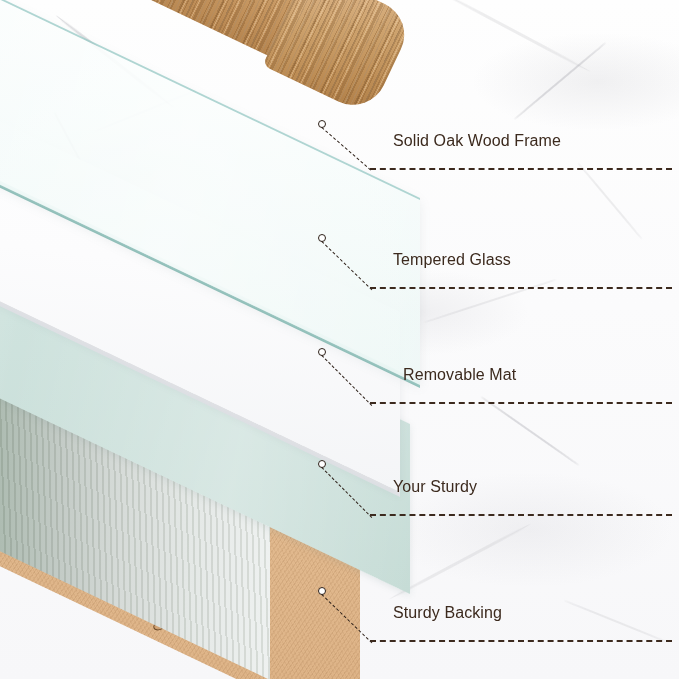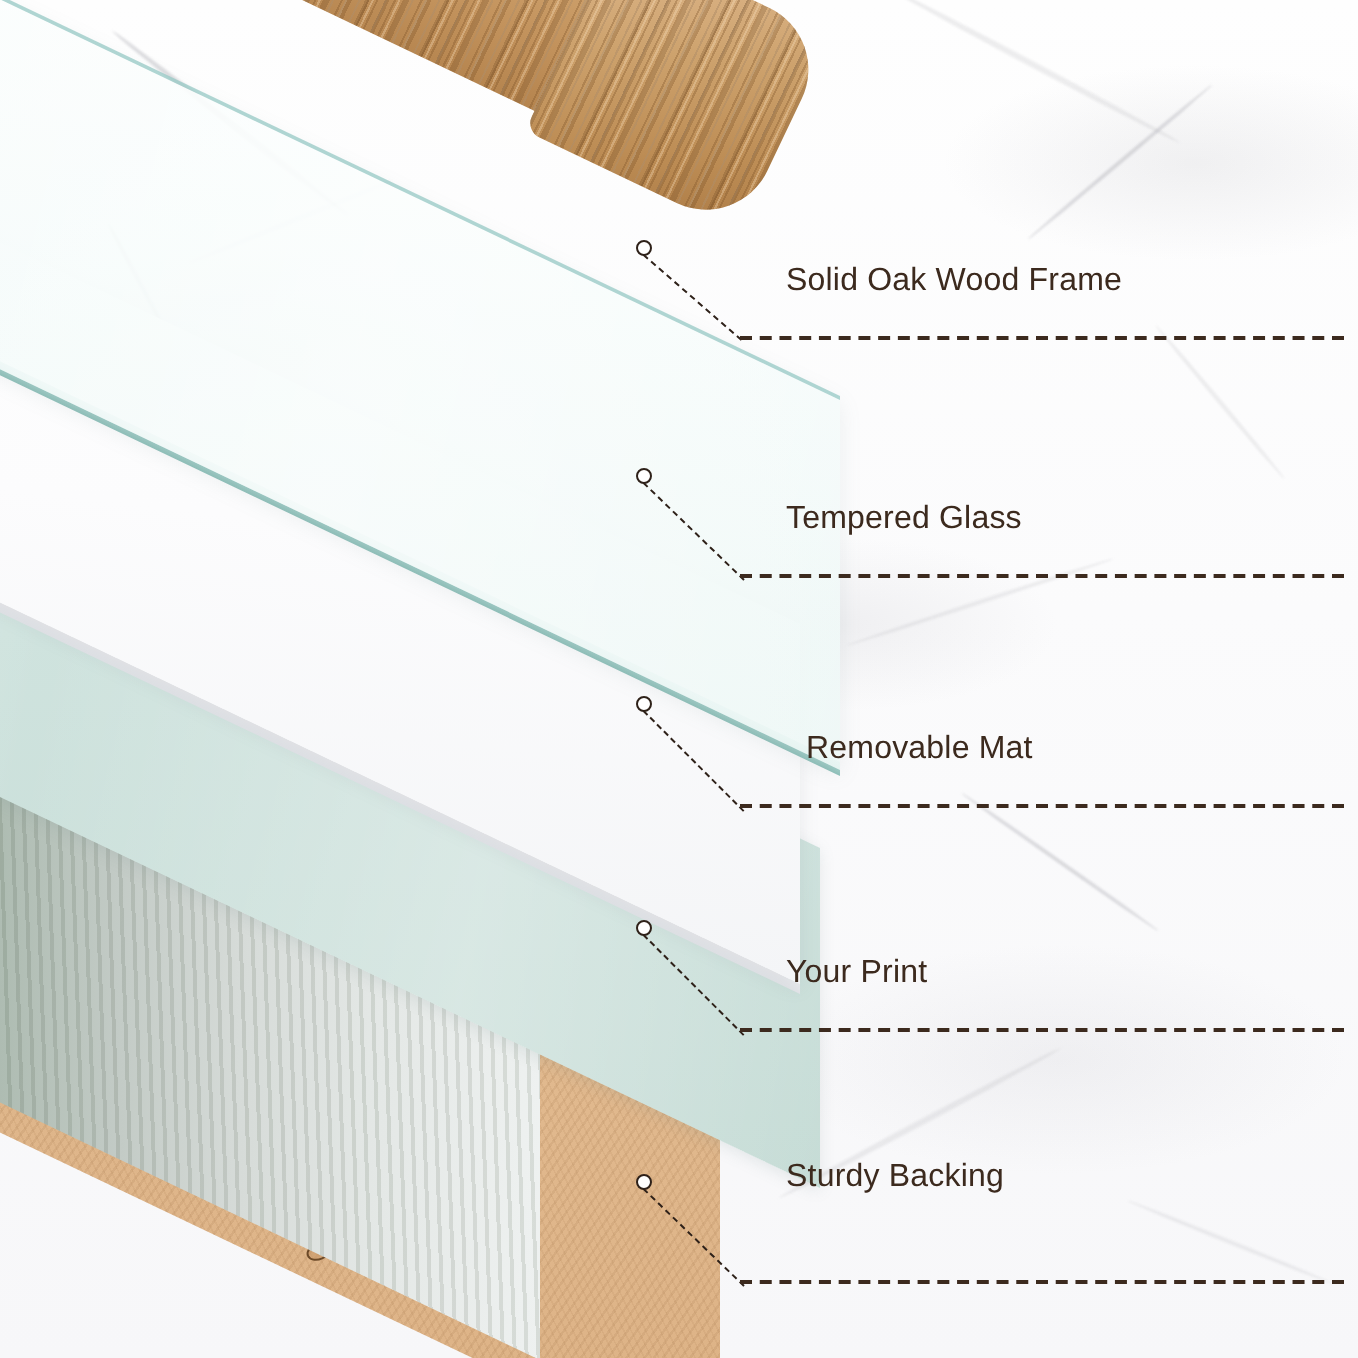--- a/index.html
+++ b/index.html
@@ -217,25 +217,25 @@
     <div class="callout">
       <div class="marker" style="left:318px;top:348px;"></div>
       <div class="leader" style="left:322px;top:355px;width:71px;transform:rotate(45deg);"></div>
       <div class="label" style="left:403px;top:366px;">Removable Mat</div>
       <div class="rule" style="left:370px;top:402px;width:302px;"></div>
     </div>
 
     <div class="callout">
       <div class="marker" style="left:318px;top:460px;"></div>
       <div class="leader" style="left:322px;top:467px;width:71px;transform:rotate(45deg);"></div>
-      <div class="label" style="left:393px;top:478px;">Your Print</div>
+      <div class="label" style="left:393px;top:478px;">Your Sturdy</div>
       <div class="rule" style="left:370px;top:514px;width:302px;"></div>
     </div>
 
     <div class="callout">
       <div class="marker" style="left:318px;top:587px;"></div>
       <div class="leader" style="left:322px;top:594px;width:70px;transform:rotate(44deg);"></div>
-      <div class="label" style="left:393px;top:580px;">Sturdy Backing</div>
+      <div class="label" style="left:393px;top:604px;">Sturdy Backing</div>
       <div class="rule" style="left:370px;top:640px;width:302px;"></div>
     </div>
 
   </div>
 </div>
 
 </body></html>

